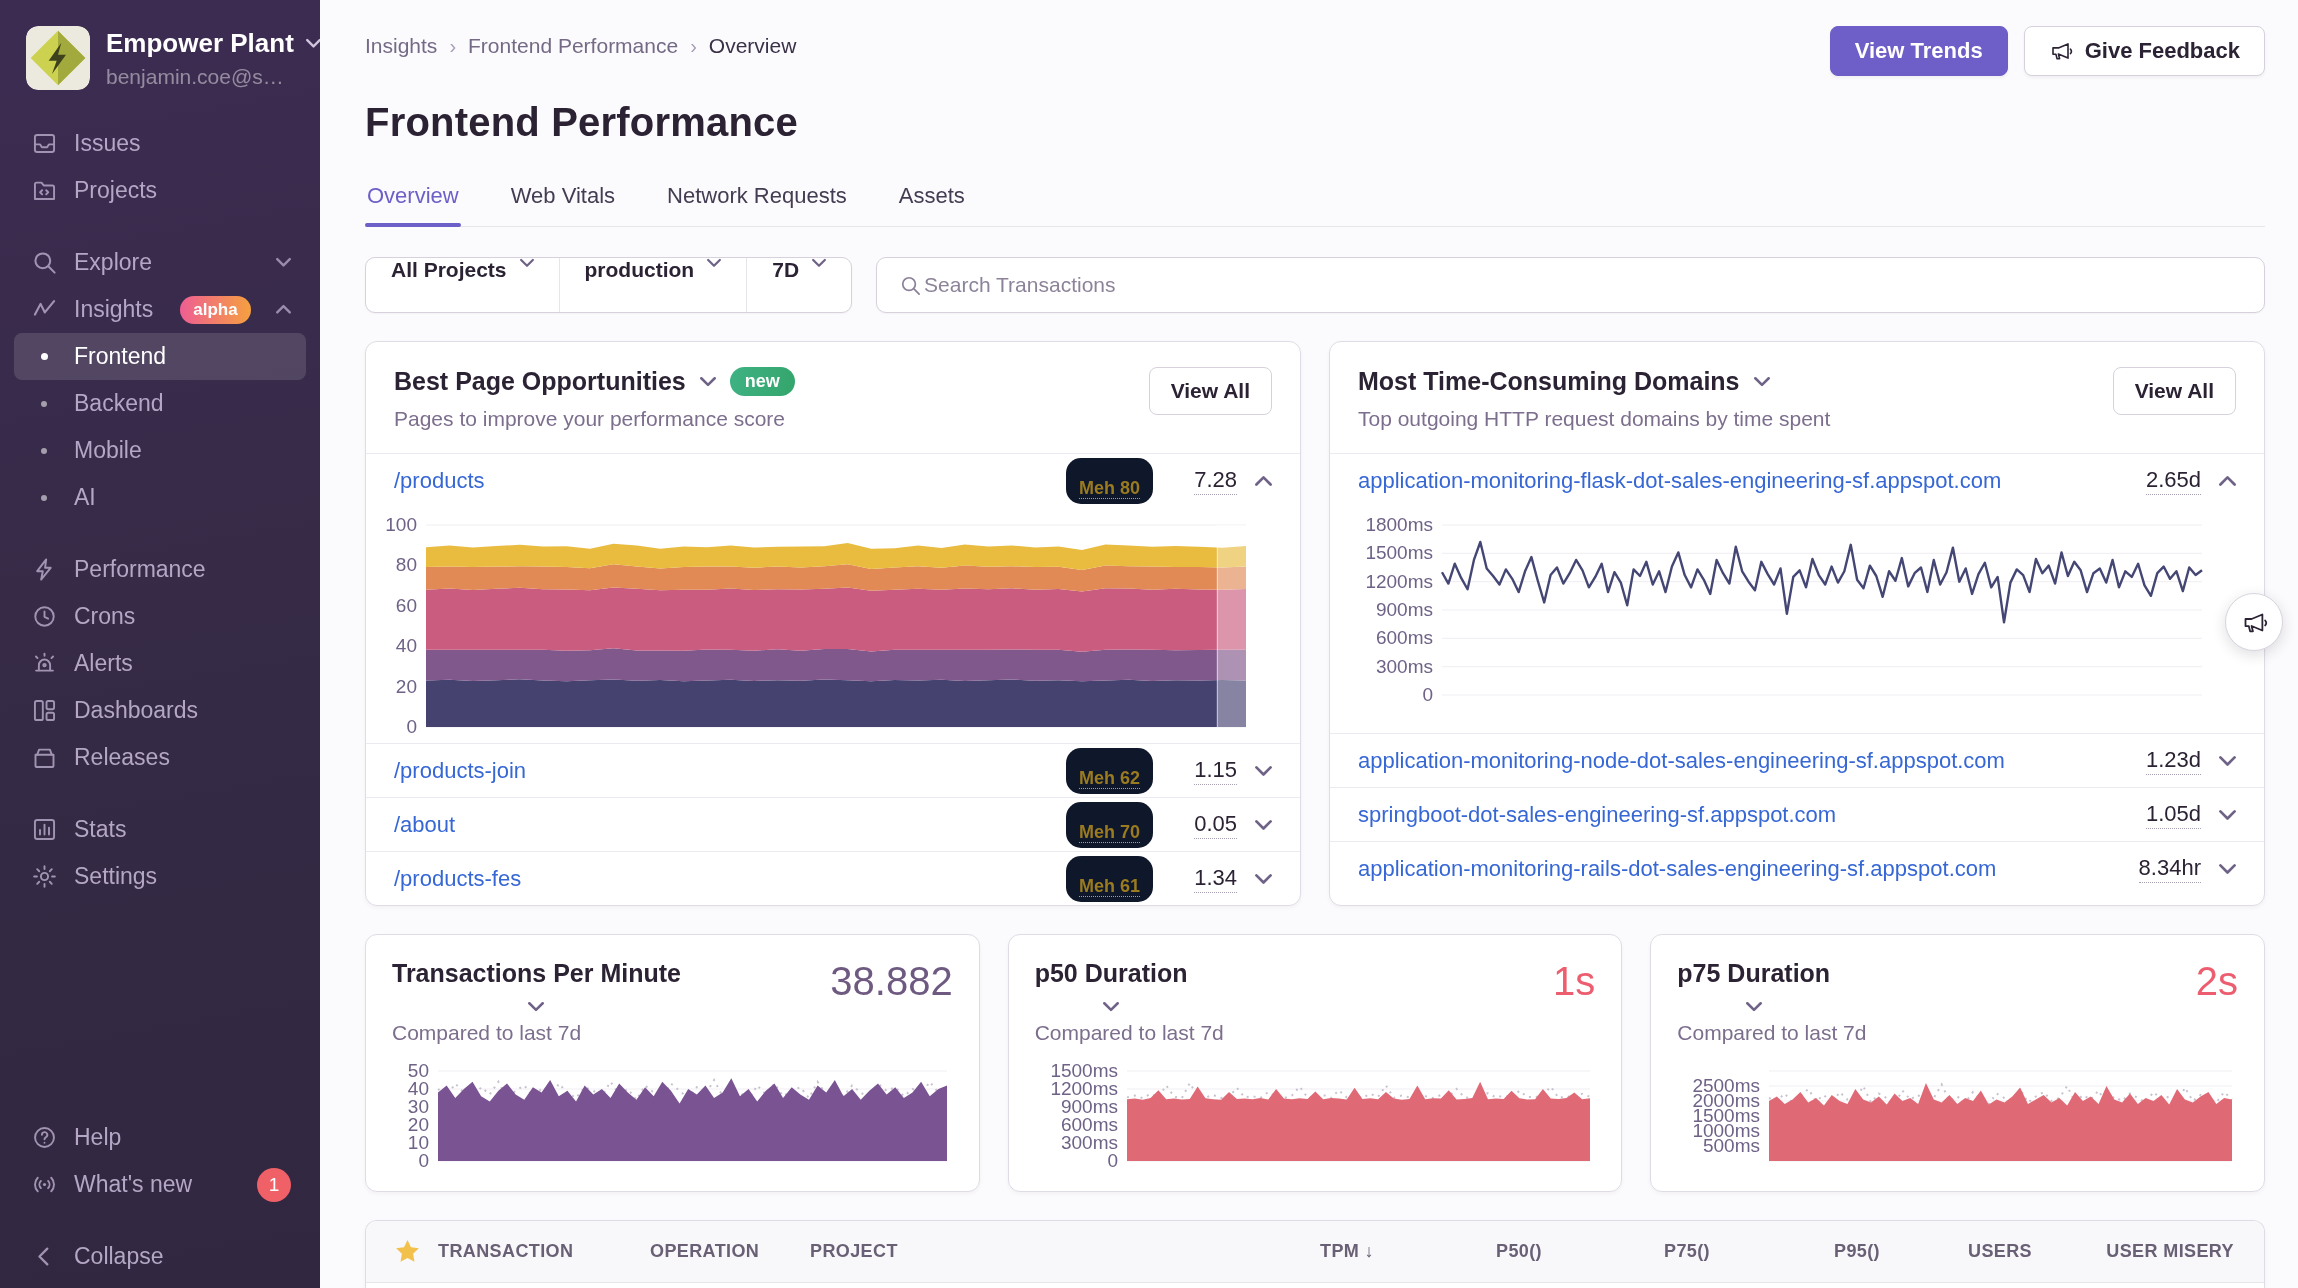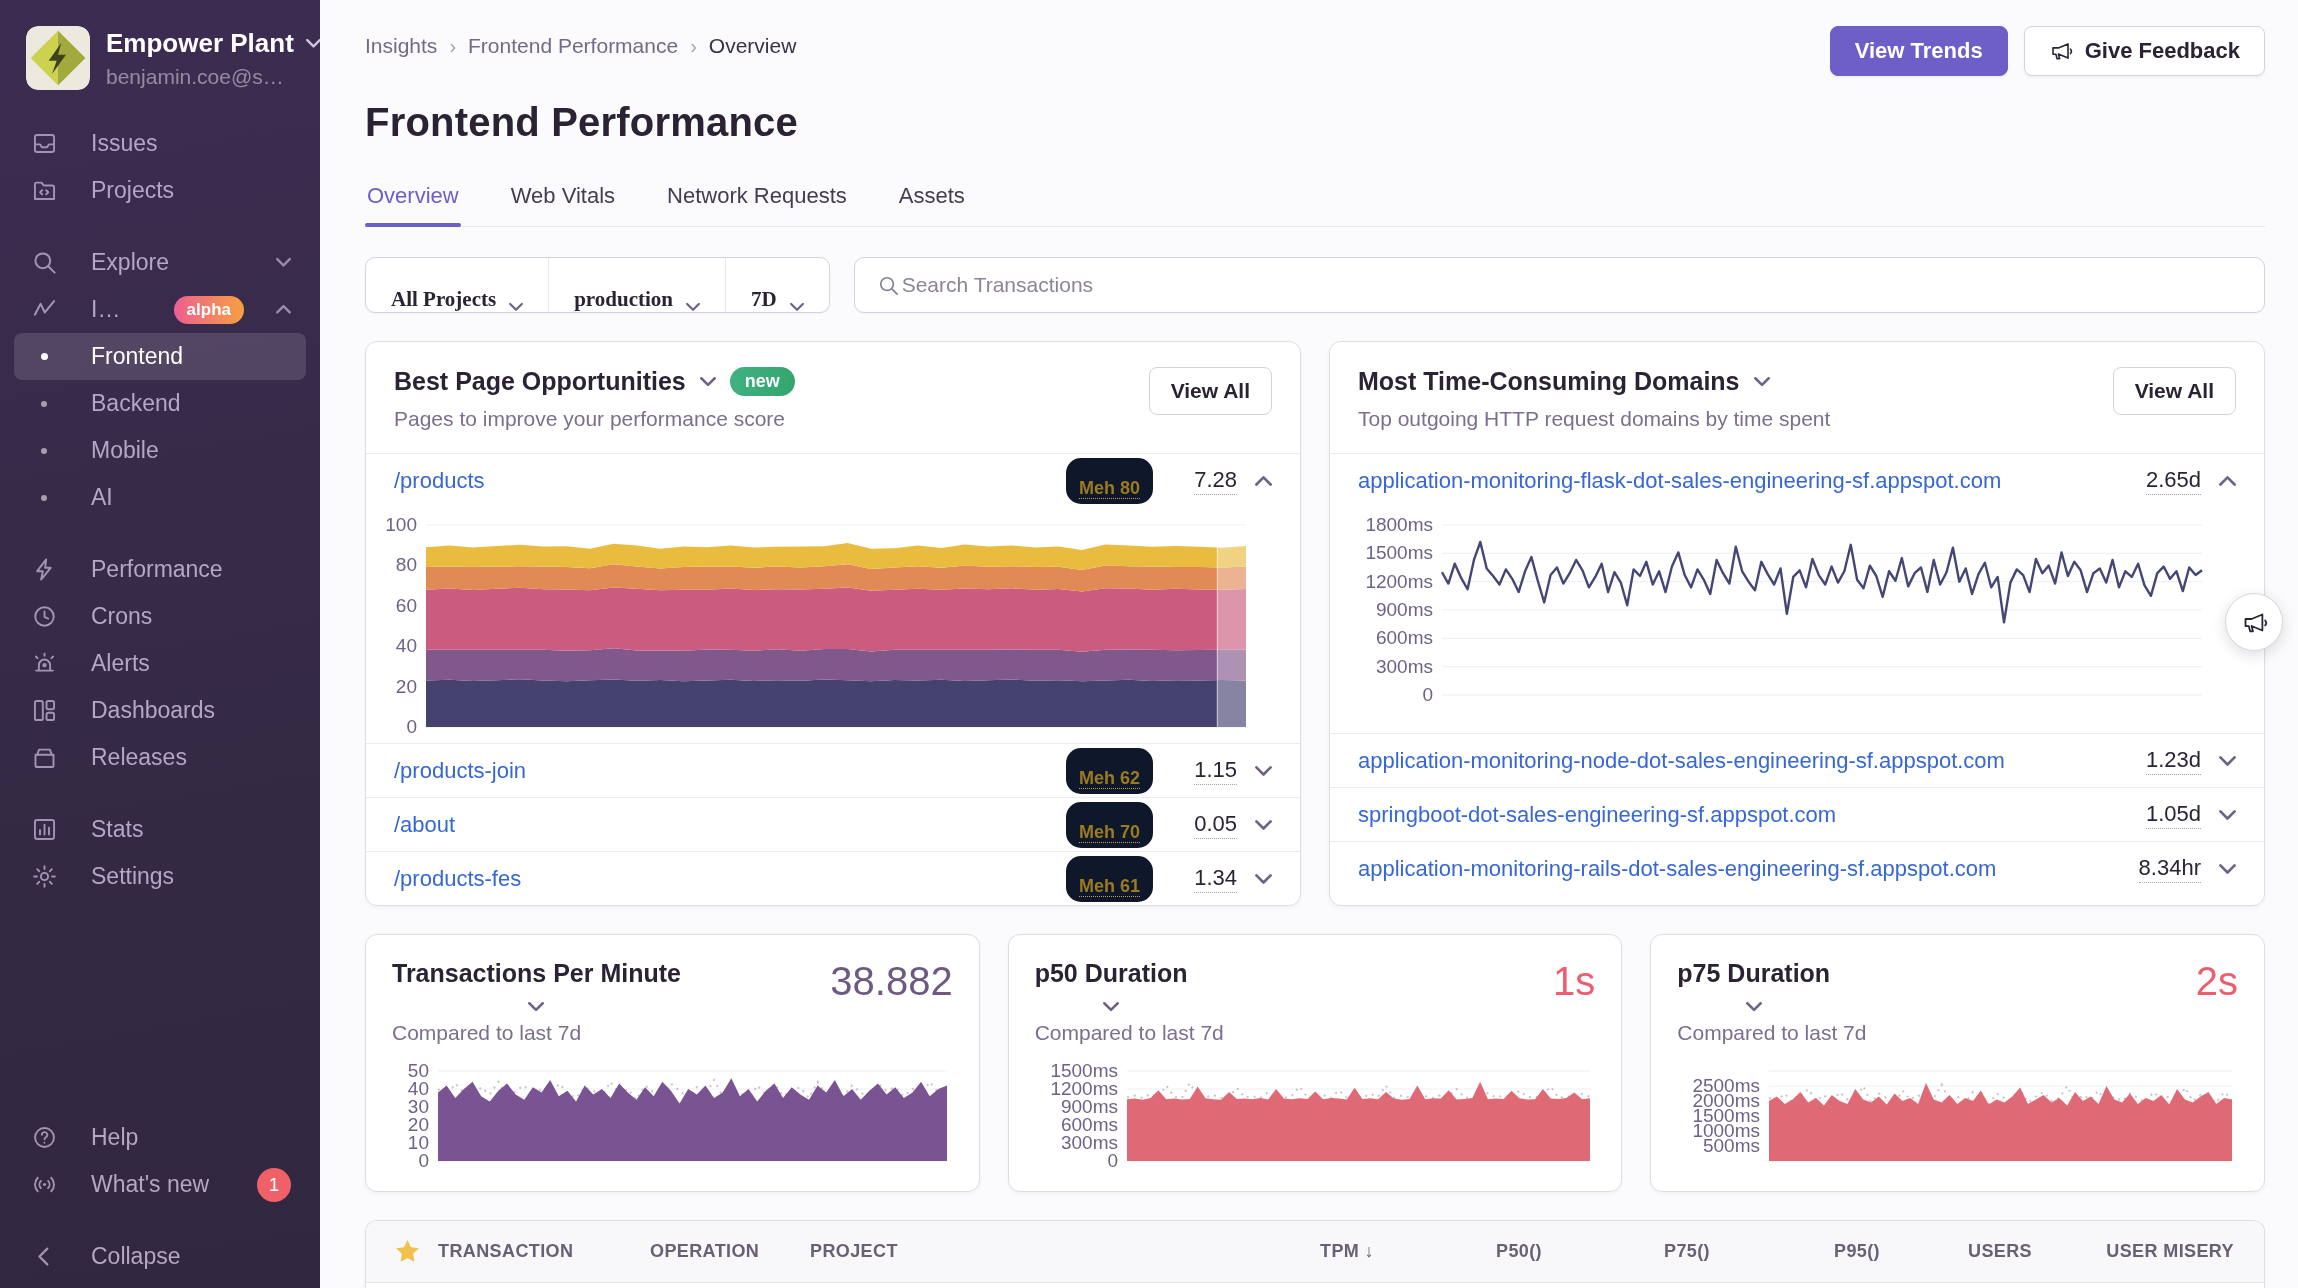--- a/index.html
+++ b/index.html
@@ -11,21 +11,21 @@
   .sidebar { width:320px; flex:none; height:100%; background:linear-gradient(170deg,#3d2c52 0%,#352a45 55%,#322740 100%);
     color:#b9adc9; display:flex; flex-direction:column; padding:26px 0 24px; overflow:hidden; }
   .org { display:flex; align-items:flex-start; gap:16px; padding:0 26px; cursor:pointer; }
   .avatar { width:64px; height:64px; flex:none; border-radius:12px; overflow:hidden; }
   .org-text { min-width:0; padding-top:2px; }
   .org-name-row { display:flex; align-items:center; gap:12px; color:#fff; font-size:26px; font-weight:700; white-space:nowrap; }
   .org-chev { font-size:15px; color:#cfc5dc; }
   .org-email { margin-top:6px; font-size:21px; color:rgba(255,255,255,0.45); white-space:nowrap; overflow:hidden; text-overflow:ellipsis; max-width:215px; }
   .nav { margin-top:30px; padding:0 14px; display:flex; flex-direction:column; }
   .nav.bottom { margin-top:auto; padding-bottom:0; }
-  .nav-item { display:flex; align-items:center; gap:32px; height:47px; padding:0 15px; border-radius:8px;
+  .nav-item { display:flex; align-items:center; gap:15px; height:47px; padding:0 15px; border-radius:8px;
     font-size:23px; color:#b4a7c5; cursor:pointer; white-space:nowrap; }
   .nav-item.active { background:rgba(255,255,255,0.13); color:#fff; }
   .nav-icon { width:30px; flex:none; font-size:27px; color:#a успе194b3; color:#a194b3; display:flex; justify-content:center; }
   .nav-label { overflow:hidden; text-overflow:ellipsis; }
   .nav-gap { height:25px; }
   .bullet { width:30px; flex:none; display:flex; justify-content:center; }
   .bullet i { width:6px; height:6px; border-radius:50%; background:rgba(255,255,255,0.55); }
   .nav-item.active .bullet i { background:#fff; width:7px; height:7px; }
   .badge-alpha { margin-left:12px; background:linear-gradient(90deg,#ee5e93,#f5a03f); color:#fff; font-size:17px;
     font-weight:700; padding:4px 13px; border-radius:20px; }
@@ -49,22 +49,22 @@
   .btn-ic { font-size:24px; }
   h1 { font-size:40px; font-weight:700; margin:24px 0 0; color:#2b2233; letter-spacing:0.2px; }
   .tabs { display:flex; gap:48px; margin-top:38px; border-bottom:1px solid #e7e4ea; }
   .tab { font-size:22px; color:#443c52; padding:0 2px 17px; cursor:pointer; position:relative; }
   .tab.active { color:#6c5fc7; }
   .tab.active::after { content:""; position:absolute; left:0; right:0; bottom:-1px; height:4px; border-radius:3px; background:#6c5fc7; }
 
   .filters { display:flex; gap:24px; margin-top:30px; }
   .seg { display:flex; align-items:stretch; background:#fff; border:1px solid #d6d1dc; border-radius:10px; height:56px;
     box-shadow:0 1px 2px rgba(43,34,51,0.04); }
-  .seg-item { display:flex; align-items:flex-end; gap:13px; padding:0 25px; font-size:21px; font-weight:700; cursor:pointer;
-    border-right:1px solid #e7e4ea;font-family:Liberation Serif, serif; }
+  .seg-item { display:flex; align-items:flex-start; gap:13px; padding:0 25px; font-size:21px; font-weight:700; cursor:pointer;
+    border-right:1px solid #e7e4ea; }
   .seg-item:last-child { border-right:none; }
   .dd-chev { font-size:14px; color:#6f6287; }
   .search { flex:1; display:flex; align-items:center; background:#fff; border:1px solid #d6d1dc; border-radius:10px;
     height:56px; padding:0 22px; box-shadow:0 1px 2px rgba(43,34,51,0.04); }
   .search-ic { font-size:23px; color:#8a8199; }
   .search input { flex:1; border:none; outline:none; font-size:21px; font-family:inherit; color:#2b2233; background:transparent; }
   .search input::placeholder { color:#8d8399; }
 
   .cards-row { display:flex; gap:28px; margin-top:28px; }
   .card { background:#fff; border:1px solid #e0dce6; border-radius:12px; box-shadow:0 2px 4px rgba(43,34,51,0.04); }

